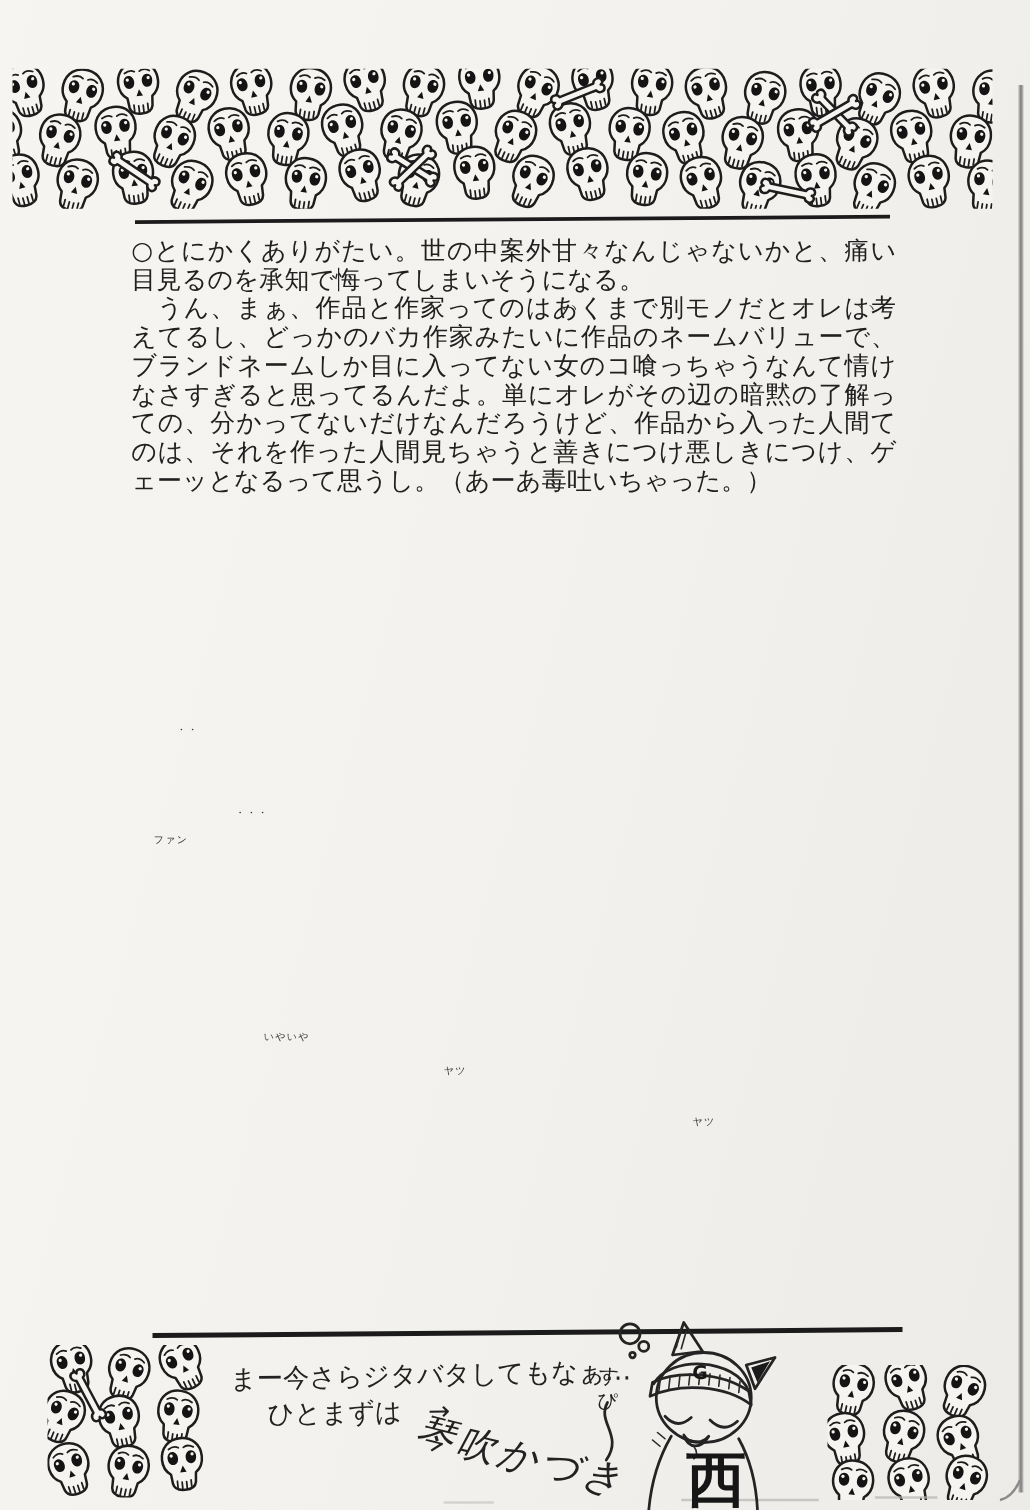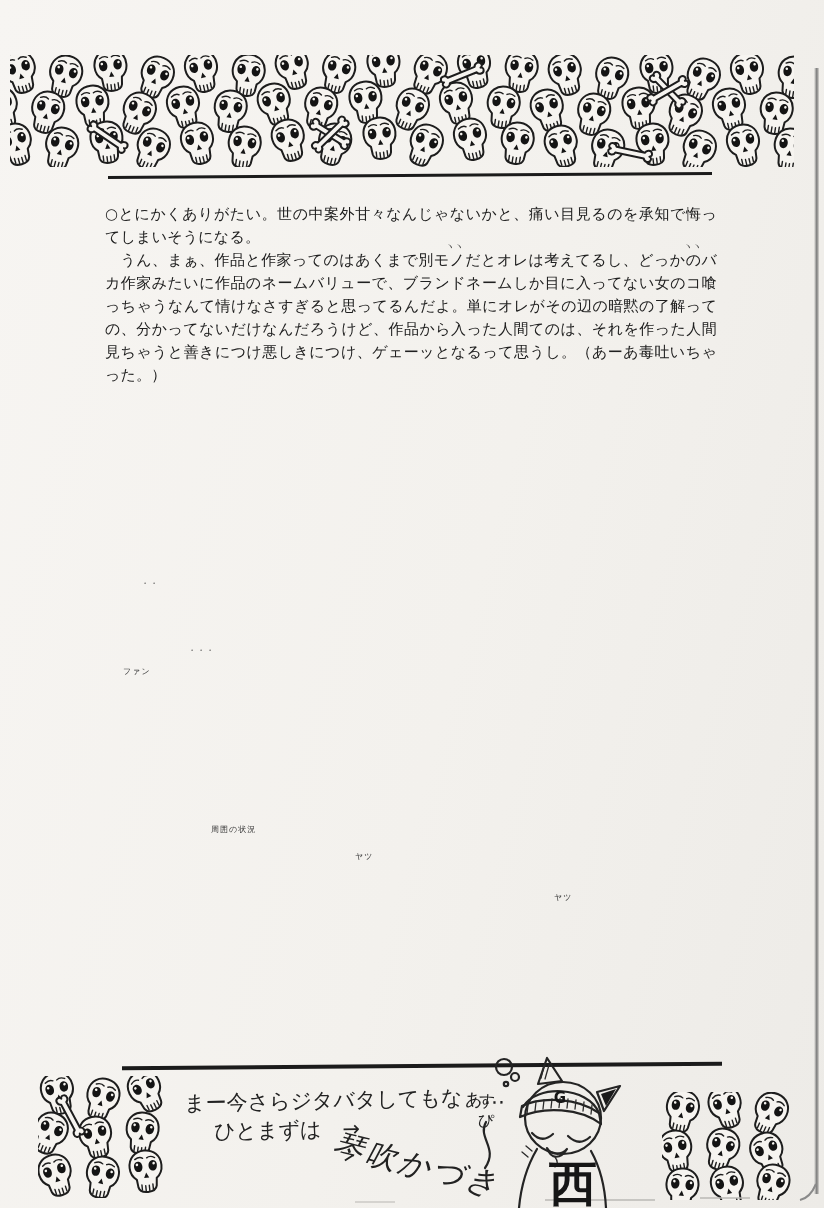--- a/index.html
+++ b/index.html
@@ -20,22 +20,22 @@
   
   .top-band{position:absolute;left:10px;top:55px;width:784px;height:112px;}
   .bl-band{position:absolute;left:38px;top:1076px;width:130px;height:122px;}
   .br-band{position:absolute;left:662px;top:1092px;width:130px;height:108px;}
   
   .rule{position:absolute;background:#1b1b1b;}
   .rule-top{left:108px;top:174px;width:604px;height:3px;transform:rotate(-0.4deg);}
   .rule-bottom{left:122px;top:1064px;width:600px;height:4px;transform:rotate(-0.45deg);z-index:2;}
   
   .textblock{
-    position:absolute;left:105px;top:203px;width:612px;
-    font-size:15px;line-height:23px;text-align:justify;letter-spacing:0.2px;
+    position:absolute;left:105px;top:189px;width:612px;
+    font-size:20px;line-height:23px;text-align:justify;letter-spacing:0.2px;
     color:#202020;
   }
   .textblock p{margin:0;}
   .textblock p.gap{margin-top:23px;}
   
   .anno{position:absolute;font-size:8px;line-height:8px;color:#3a3a3a;letter-spacing:1px;white-space:nowrap;margin-top:12px;}
   
   .hand{position:absolute;color:#222;white-space:nowrap;}
   .hand1{left:184px;top:1086px;font-size:21px;transform:rotate(-1.2deg);}
   .hand2{left:214px;top:1116px;font-size:21px;transform:rotate(-1deg);}
@@ -110,21 +110,21 @@
   <div class="textblock">
     <p>○とにかくありがたい。世の中案外甘々なんじゃないかと、痛い目見るのを承知で悔ってしまいそうになる。</p>
     <p>　うん、まぁ、作品と作家ってのはあくまで別モノだとオレは考えてるし、どっかのバカ作家みたいに作品のネームバリューで、ブランドネームしか目に入ってない女のコ喰っちゃうなんて情けなさすぎると思ってるんだよ。単にオレがその辺の暗黙の了解っての、分かってないだけなんだろうけど、作品から入った人間てのは、それを作った人間見ちゃうと善きにつけ悪しきにつけ、ゲェーッとなるって思うし。（あーあ毒吐いちゃった。）</p>
   </div>
 
   <span class="anno" style="left:446px;top:231px;">ヽヽ</span>
   <span class="anno" style="left:684px;top:231px;">ヽヽ</span>
   <span class="anno" style="left:141px;top:568px;">・・</span>
   <span class="anno" style="left:188px;top:635px;">・・・</span>
   <span class="anno" style="left:123px;top:656px;">ファン</span>
-  <span class="anno" style="left:211px;top:814px;">周囲の状況</span>
+  <span class="anno" style="left:211px;top:814px;">いやいや</span>
   <span class="anno" style="left:355px;top:841px;">ヤツ</span>
   <span class="anno" style="left:554px;top:882px;">ヤツ</span>
 
   <div class="rule rule-bottom"></div>
 
   <svg class="bl-band" viewBox="0 0 130 122">
     <use href="#skull" transform="translate(0,-6) rotate(-14 20 23)"></use>
     <use href="#skull" transform="translate(44,0) rotate(18 20 23)"></use>
     <use href="#skull" transform="translate(88,-8) rotate(-26 20 23)"></use>
     <use href="#skull" transform="translate(-8,34) rotate(22 20 23)"></use>

